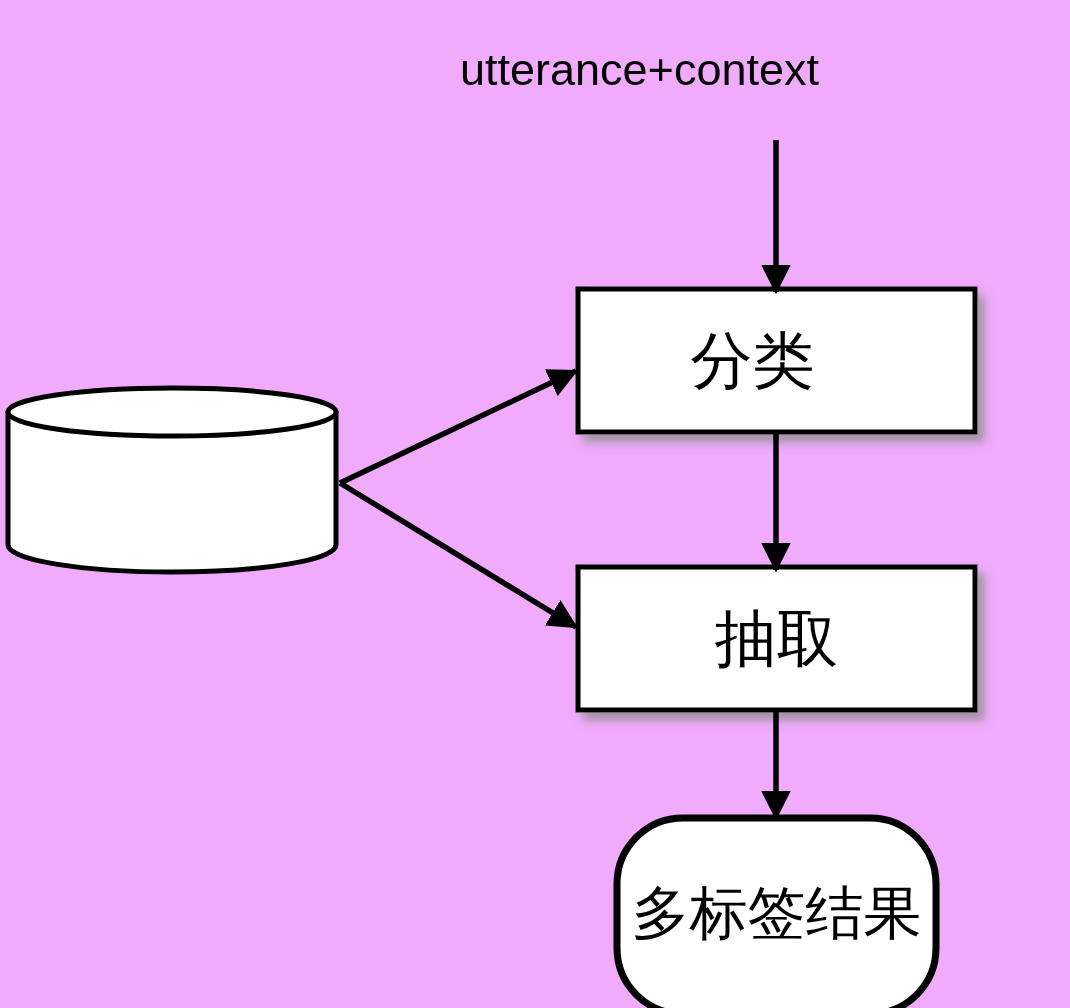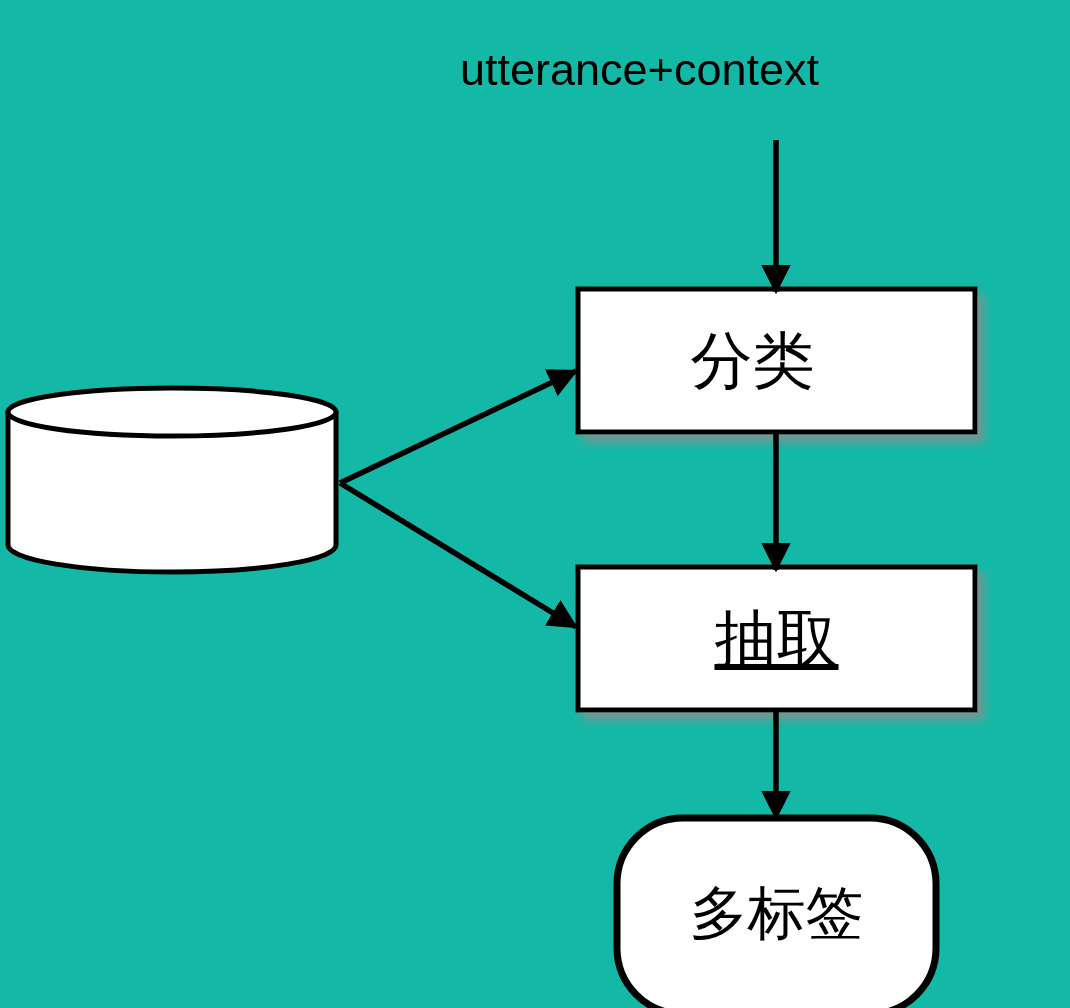--- a/index.html
+++ b/index.html
@@ -4,21 +4,21 @@
 <style>
   html, body {
     margin: 0;
     padding: 0;
     background: #ffffff;
   }
   #canvas {
     position: relative;
     width: 1070px;
     height: 1008px;
-    background: #14b8a6;
+    background: #f0abfc;
     overflow: hidden;
     font-family: "Liberation Sans", "DejaVu Sans", sans-serif;
   }
   #diagram-svg {
     position: absolute;
     left: 0;
     top: 0;
     width: 1070px;
     height: 1008px;
   }
@@ -54,21 +54,20 @@
     width: 397px;
     height: 143px;
     font-size: 62px;
   }
   #extract-label {
     left: 578px;
     top: 567px;
     width: 397px;
     height: 143px;
     font-size: 62px;
-    text-decoration: underline;
   }
   #result-label {
     left: 617px;
     top: 818px;
     width: 319px;
     height: 190px;
     font-size: 58px;
     line-height: 1.12;
     flex-direction: row;
   }
@@ -122,15 +121,16 @@
 
   <div class="lbl" id="input-label">utterance+context</div>
 
 
   <div class="lbl" id="classify-label">分类</div>
 
   <div class="lbl" id="extract-label">抽取</div>
 
   <div class="lbl" id="result-label">
     <span>多标签</span>
+    <span>结果</span>
   </div>
 
 </div>
 
 </body></html>

